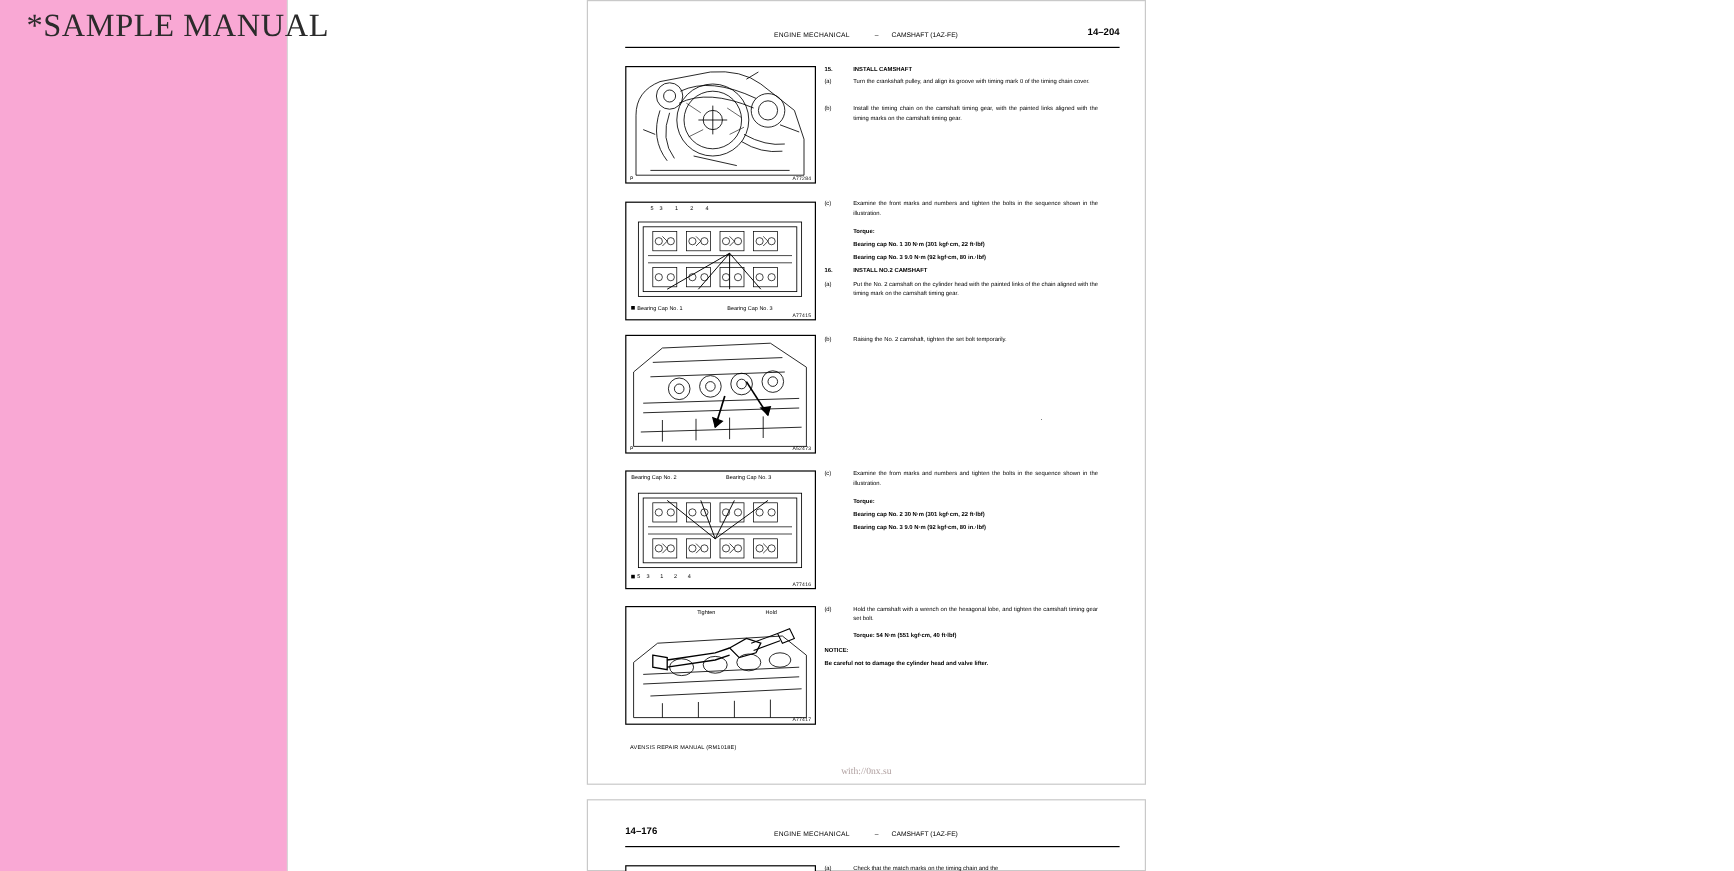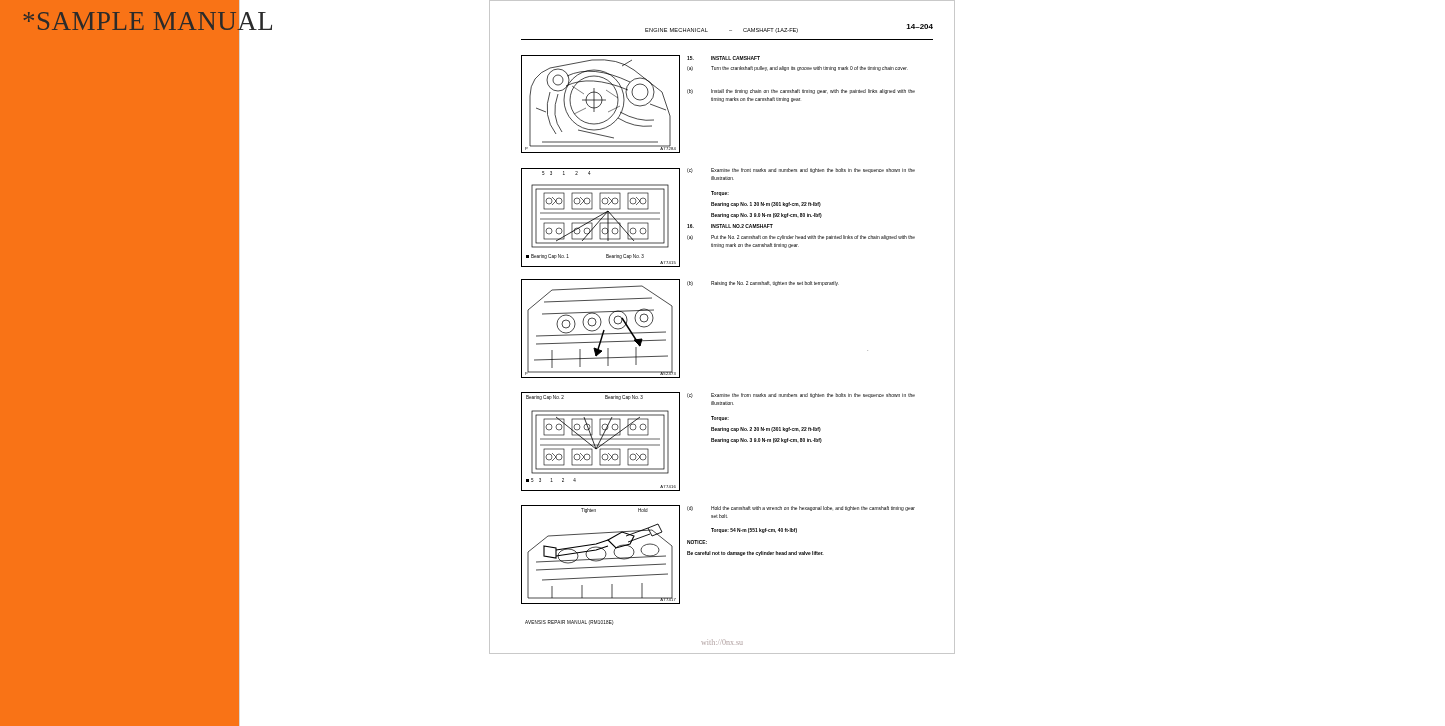--- a/index.html
+++ b/index.html
@@ -8,21 +8,21 @@
     background: #ffffff;
     width: 1445px;
     height: 726px;
     overflow: hidden;
     font-family: "Liberation Sans", sans-serif;
   }
   #root {
     position: relative;
     width: 1445px;
     height: 726px;
-    background: #f97316;
+    background: #f9a8d4;
   }
   
   .watermark {
     position: absolute;
     left: 22px;
     top: 6px;
     font-size: 27px;
     letter-spacing: 0.5px;
     color: #2b2b2b;
     font-family: "Liberation Serif", serif;
@@ -457,14 +457,30 @@
       <div class="txt" style="left:221px; top:504px; width:204px;">Hold the camshaft with a wrench on the hexagonal lobe, and tighten the camshaft timing gear set bolt.</div>
       <div class="mark" style="left:221px; top:526px;">Torque: 54 N·m (551 kgf·cm, 40 ft·lbf)</div>
       <div class="mark" style="left:197px; top:538px;">NOTICE:</div>
       <div class="mark" style="left:197px; top:549px;">Be careful not to damage the cylinder head and valve lifter.</div>
 
       <div class="footer-left">AVENSIS REPAIR MANUAL   (RM1018E)</div>
       <div class="footer-url">with://0nx.su</div>
     </div>
   </div>
 
+  <div class="page" id="page2">
+    <div class="page-inner">
+      <div class="pg-head" style="top:25px;">
+        <span class="pgno-left">14–176</span>
+        <span class="sect">ENGINE MECHANICAL</span>
+        <span class="dash">–</span>
+        <span class="sub">CAMSHAFT (1AZ-FE)</span>
+      </div>
+      <div class="rule" style="top:38px;"></div>
+
+      <div class="figbox" style="left:31px; top:54px; width:159px; height:40px;"></div>
+
+      <div class="mark light" style="left:197px; top:54px;">(a)</div>
+      <div class="txt" style="left:221px; top:54px; width:204px;">Check that the match marks on the timing chain and the</div>
+    </div>
+  </div>
 
 </div>
 
 </body></html>

